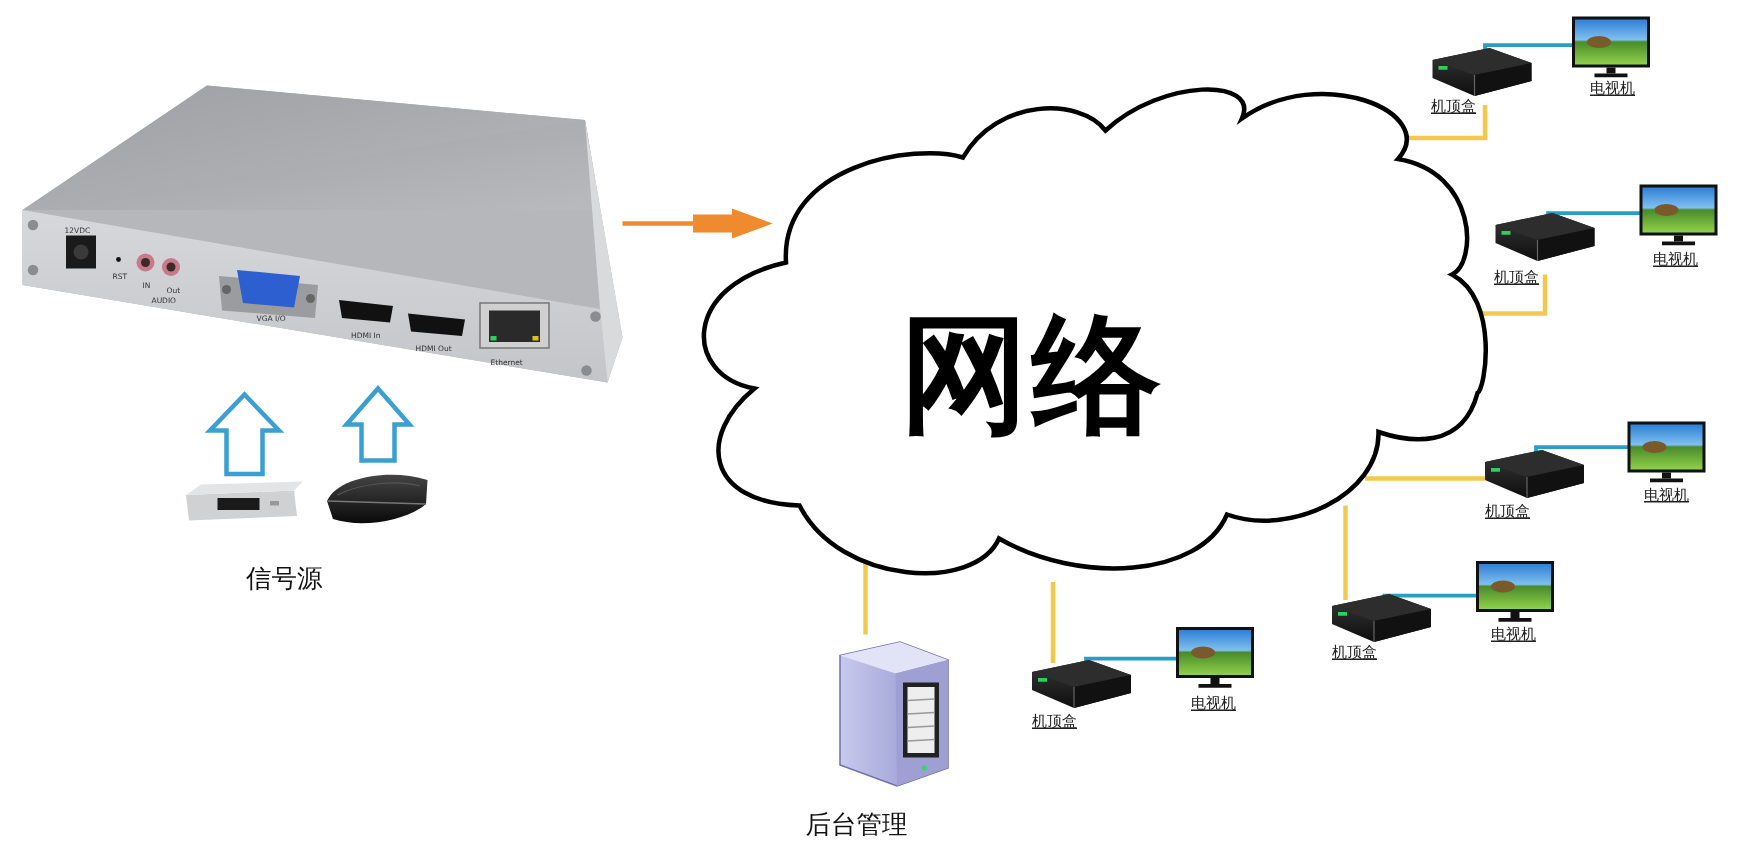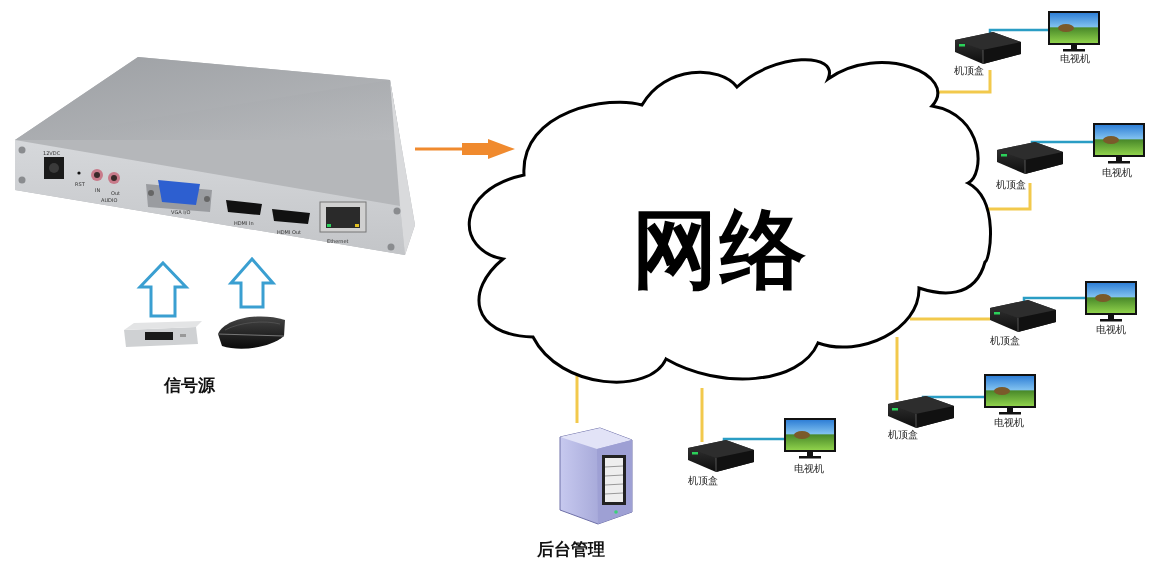--- a/index.html
+++ b/index.html
@@ -1,19 +1,19 @@
 <!DOCTYPE html>
 <html><head>
 <meta charset="utf-8">
 <style>
   html, body { margin: 0; padding: 0; background: #ffffff; }
   body { width: 1161px; height: 578px; position: relative; overflow: hidden; font-family: "DejaVu Sans", sans-serif; }
   .label { position: absolute; font-family: "DejaVu Sans", sans-serif; color: #222; white-space: nowrap; }
-  .label-small { font-size: 10px; }
-  .label-big { font-size: 17px; font-weight: bold; color: #111; }
+  .label-small { font-size: 10px; text-decoration: underline; }
+  .label-big { font-size: 17px; font-weight: normal; color: #111; }
   .cloud-title { position: absolute; font-family: "DejaVu Sans", sans-serif; font-weight: bold; font-size: 86px; color: #000; letter-spacing: 2px; }
   svg { position: absolute; left: 0; top: 0; }
   .port-label { font-family: "DejaVu Sans", sans-serif; font-size: 5px; fill: #333; }
 </style>
 </head>
 <body>
 
 <svg width="1161" height="578" viewBox="0 0 1161 578">
   <defs>
     <linearGradient id="boxTop" x1="0" y1="0" x2="1" y2="1">
@@ -196,21 +196,21 @@
     <rect x="602" y="455" width="24" height="50" fill="#222"></rect>
     <rect x="605" y="458" width="18" height="44" fill="#eeeeee"></rect>
     <line x1="605" y1="467" x2="623" y2="466" stroke="#999" stroke-width="1"></line>
     <line x1="605" y1="476" x2="623" y2="475" stroke="#999" stroke-width="1"></line>
     <line x1="605" y1="485" x2="623" y2="484" stroke="#999" stroke-width="1"></line>
     <line x1="605" y1="494" x2="623" y2="493" stroke="#999" stroke-width="1"></line>
     <circle cx="616" cy="512" r="1.8" fill="#3bd17a"></circle>
   </g>
 </svg>
 
-<div class="cloud-title" style="left:632px; top:192px;">网络</div>
+<div class="cloud-title" style="left:600px; top:192px;">网络</div>
 
 <div class="label label-big" style="left:164px; top:374px;">信号源</div>
 <div class="label label-big" style="left:537px; top:538px;">后台管理</div>
 
 <div class="label label-small" style="left:954px; top:64px;">机顶盒</div>
 <div class="label label-small" style="left:1060px; top:52px;">电视机</div>
 
 <div class="label label-small" style="left:996px; top:178px;">机顶盒</div>
 <div class="label label-small" style="left:1102px; top:166px;">电视机</div>
 

